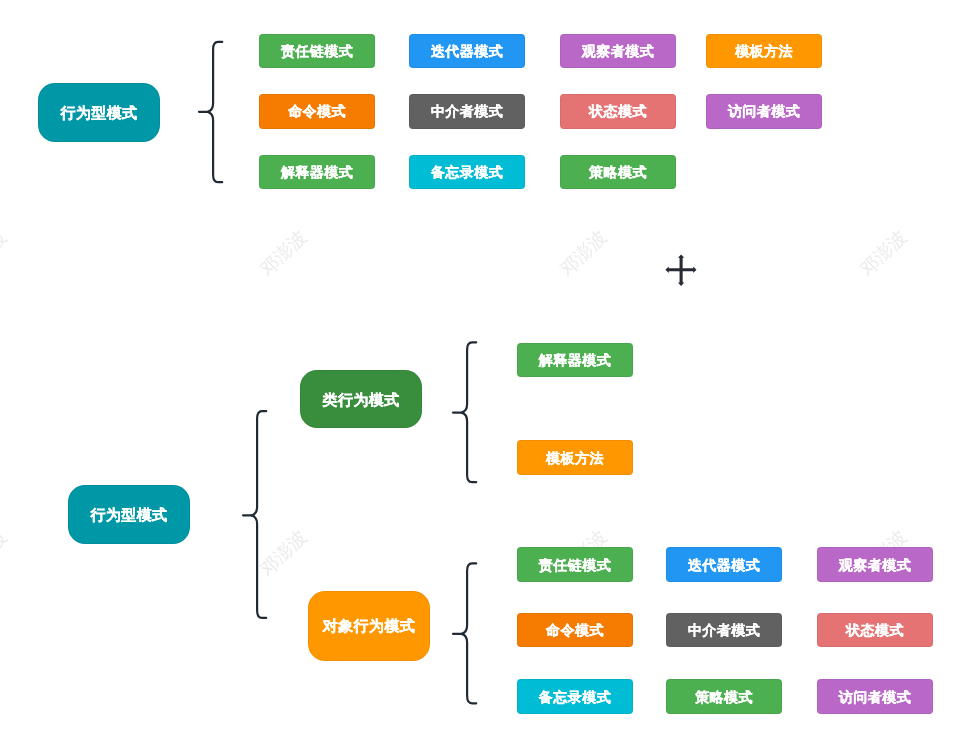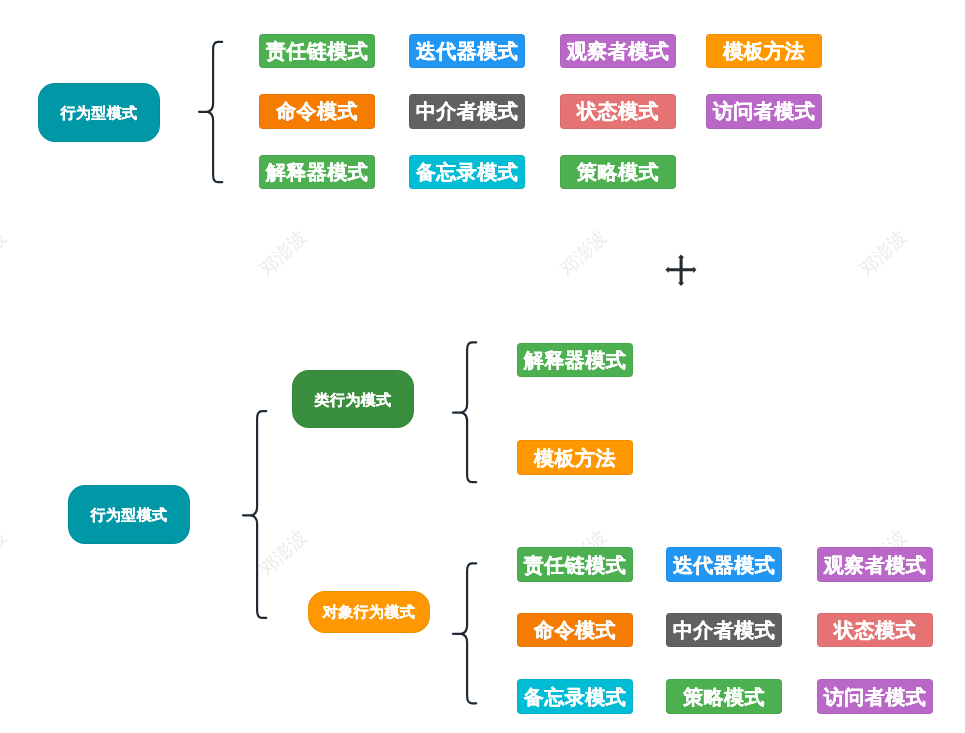--- a/index.html
+++ b/index.html
@@ -54,21 +54,21 @@
     -webkit-text-stroke: 0.27px #ffffff;
   }
   .root, .group {
     font-size: 15px;
     letter-spacing: 0.4px;
     text-indent: 0.4px;
     width: 121.8px;
     height: 58.8px;
   }
   .leaf {
-    font-size: 20px;
+    font-size: 14px;
     letter-spacing: 0.45px;
     text-indent: 0.45px;
     border-radius: 4px;
     width: 115.9px;
     height: 34.2px;
   }
   .leaf.b { height: 34.9px; }
 
   
   .tc1 { left: 258.9px; }
@@ -133,23 +133,23 @@
 
 <div class="node root" style="left:67.9px;top:484.9px;background:#0097a7">行为型模式</div>
 
 <div class="brace" style="left:240px;top:406px;width:30px;height:216px">
   <svg width="30" height="216" viewBox="0 0 30 216">
     <path d="M26.2 5.2 H22.0 Q17.1 5.2 17.1 12.7 V100.7 Q17.1 107.8 11.7 109.3 V109.4 Q17.1 110.9 17.1 118.0 V204.4 Q17.1 211.9 22.0 211.9 H26.2" fill="none" stroke="#212b36" stroke-width="2.2" stroke-linecap="round" stroke-linejoin="round"></path>
     <path d="M3 109.35 H12.5" fill="none" stroke="#212b36" stroke-width="2.2" stroke-linecap="round"></path>
   </svg>
 </div>
 
-<div class="node group" style="left:292px;top:369.7px;background:#388e3c">类行为模式</div>
+<div class="node group" style="left:300px;top:369.7px;background:#388e3c">类行为模式</div>
 
-<div class="node group" style="left:307.9px;top:590.8px;height:42px;background:#ff9800">对象行为模式</div>
+<div class="node group" style="left:307.9px;top:590.8px;height:70px;background:#ff9800">对象行为模式</div>
 
 <div class="brace" style="left:450px;top:337px;width:30px;height:152px">
   <svg width="30" height="152" viewBox="0 0 30 152">
     <path d="M26.2 5.3 H22.0 Q17.1 5.3 17.1 12.8 V66.9 Q17.1 74.0 11.7 75.5 V75.6 Q17.1 77.1 17.1 84.2 V137.7 Q17.1 145.2 22.0 145.2 H26.2" fill="none" stroke="#212b36" stroke-width="2.2" stroke-linecap="round" stroke-linejoin="round"></path>
     <path d="M3 75.55 H12.5" fill="none" stroke="#212b36" stroke-width="2.2" stroke-linecap="round"></path>
   </svg>
 </div>
 
 <div class="brace" style="left:450px;top:558px;width:30px;height:152px">
   <svg width="30" height="152" viewBox="0 0 30 152">

